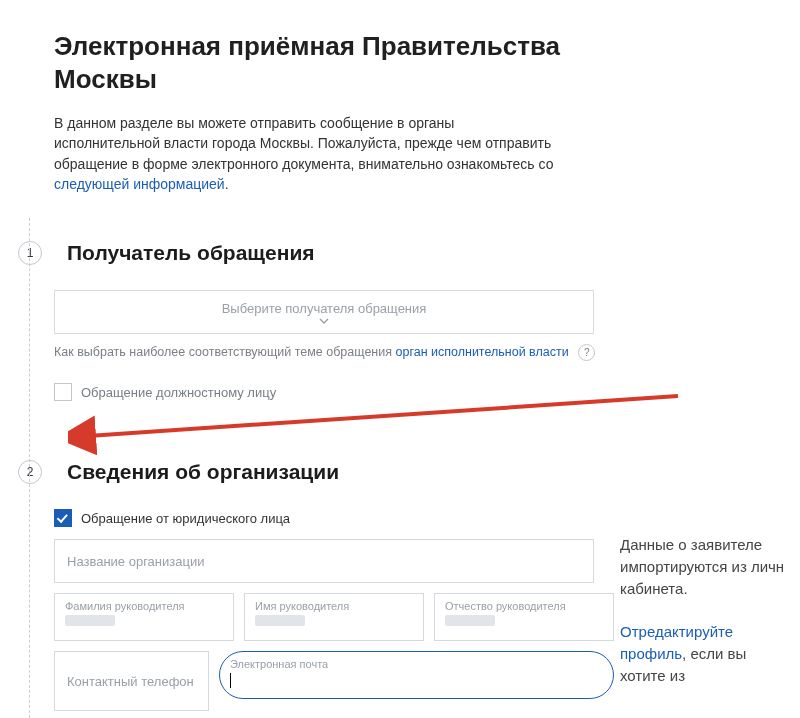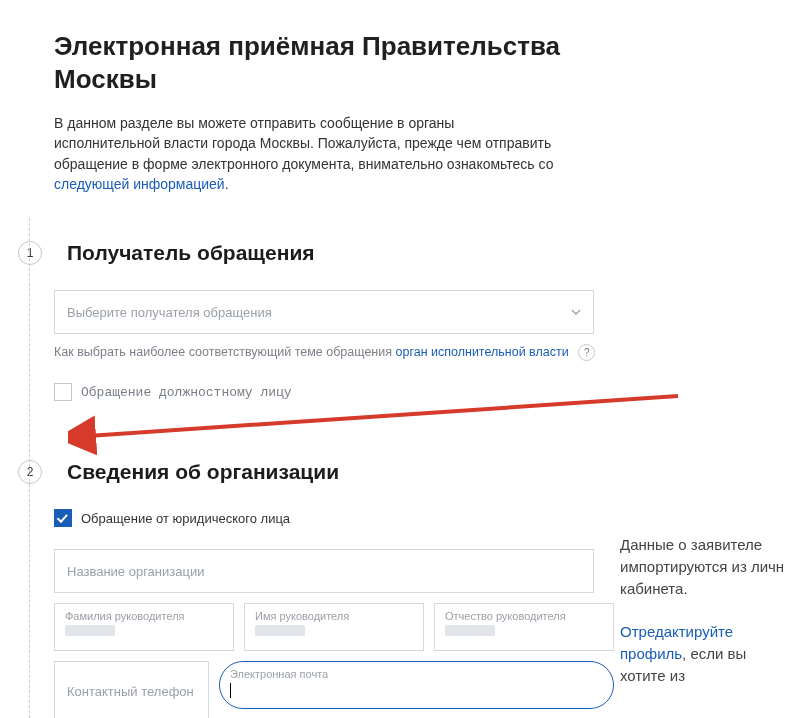--- a/index.html
+++ b/index.html
@@ -13,21 +13,21 @@
   .step{display:flex;align-items:center;margin:36px 0 14px -36px;}
   .badge{width:22px;height:22px;border:1px solid #c2c7cf;border-radius:50%;display:flex;align-items:center;justify-content:center;font-size:12px;color:#333;margin-right:14px;background:#fff;}
   .step h2{font-size:21px;font-weight:700;margin:11px;color:#1c1c1c;}
 
   
   .field{border:1px solid #d4d9df;background:#fff;box-sizing:border-box;padding:10px 12px;font-size:13px;color:#9aa0a8;display:flex;align-items:center;justify-content:space-between;margin-top:10px;}
   .field.small-label{flex-direction:column;align-items:flex-start;justify-content:flex-start;padding:6px 10px 10px 10px;height:48px;}
   .small-label .lbl{font-size:11px;color:#9aa0a8;margin-bottom:2px;}
   .small-label .val{font-size:13px;color:#333;}
   .field.active{border-color:#1a5db7;}
-  .select{width:540px;height:44px;}
+  .select{width:540px;height:44px;flex-direction:column;}
   .row{display:flex;gap:10px;margin-top:10px;text-align:center;}
   .row .field{margin-top:0;flex:1;}
   .chev{width:10px;height:10px;}
   .chev svg{display:block;}
 
   .helper{font-size:12.5px;color:#7b8088;margin-top:10px;line-height:1.3;}
   .helper .qmark{display:inline-flex;width:15px;height:15px;border:1px solid #c2c7cf;border-radius:50%;align-items:center;justify-content:center;font-size:10px;color:#7b8088;margin-left:6px;vertical-align:middle;}
 
   
   .cb-row{display:flex;align-items:center;margin-top:16px;}
@@ -76,36 +76,36 @@
             <path d="M1 3 L5 7 L9 3" fill="none" stroke="#9aa0a8" stroke-width="1.4"></path>
           </svg>
       </span>
     </div>
 
     <div class="helper">
       <span>Как выбрать наиболее соответствующий теме обращения </span><a href="#" class="link">орган исполнительной власти</a>
       <span class="qmark">?</span>
     </div>
 
-    <div class="cb-row" style="margin-top:22px;font-family:Liberation Mono, monospace;">
+    <div class="cb-row" style="margin-top:22px;">
       <span class="cb"></span>
       <span class="cb-label">Обращение должностному лицу</span>
     </div>
 
     <div class="step" style="margin-top:48px;">
       <div class="badge">2</div>
       <h2>Сведения об организации</h2>
     </div>
 
     <div class="cb-row checked" style="margin-top:0;">
       <span class="cb checked"></span>
       <span class="cb-label">Обращение от юридического лица</span>
     </div>
 
-    <div class="field full" style="margin-top:22px;height:44px;">
+    <div class="field full" style="margin-top:12px;height:44px;">
       <span>Название организации</span>
     </div>
 
     <div class="row">
       <div class="field small-label">
         <span class="lbl">Фамилия руководителя</span>
         <span class="val"><span class="filled-blur"></span></span>
       </div>
       <div class="field small-label">
         <span class="lbl">Имя руководителя</span>

